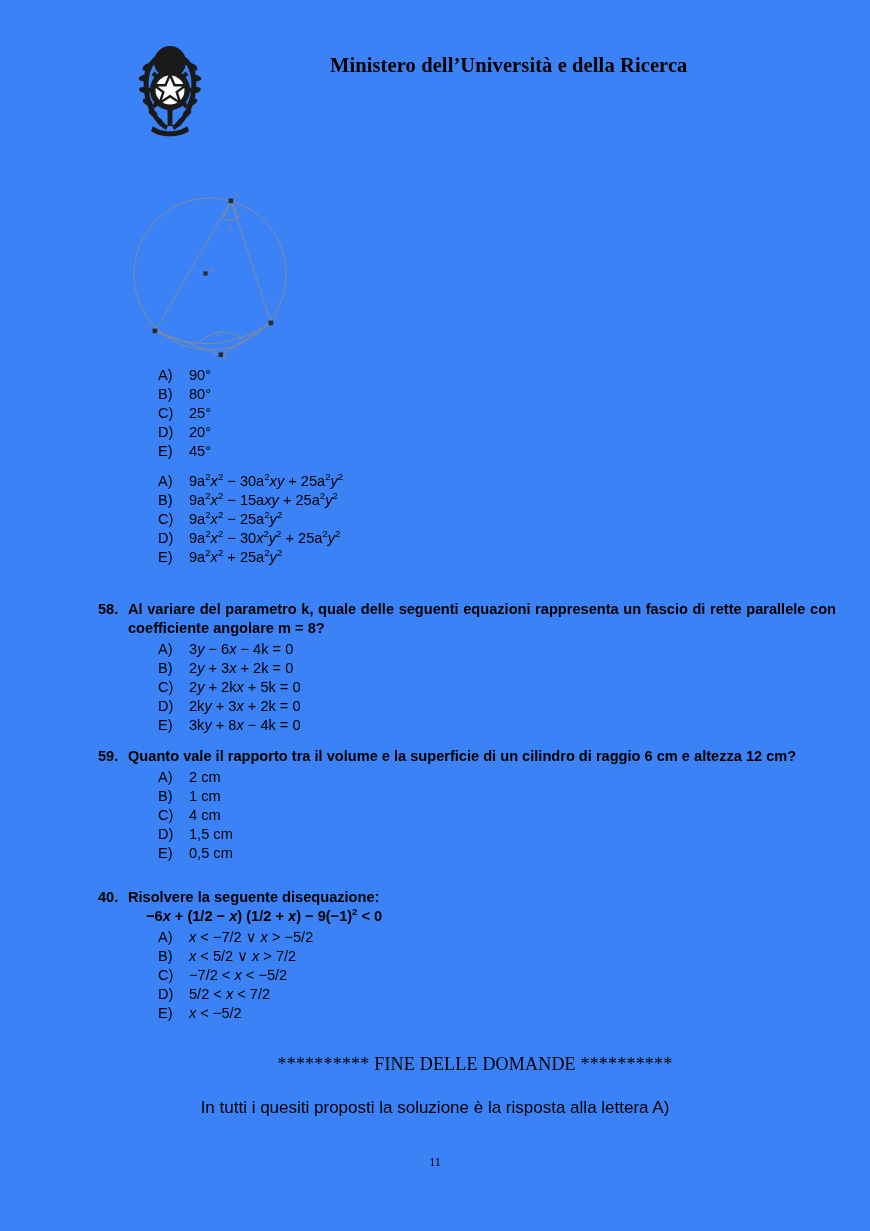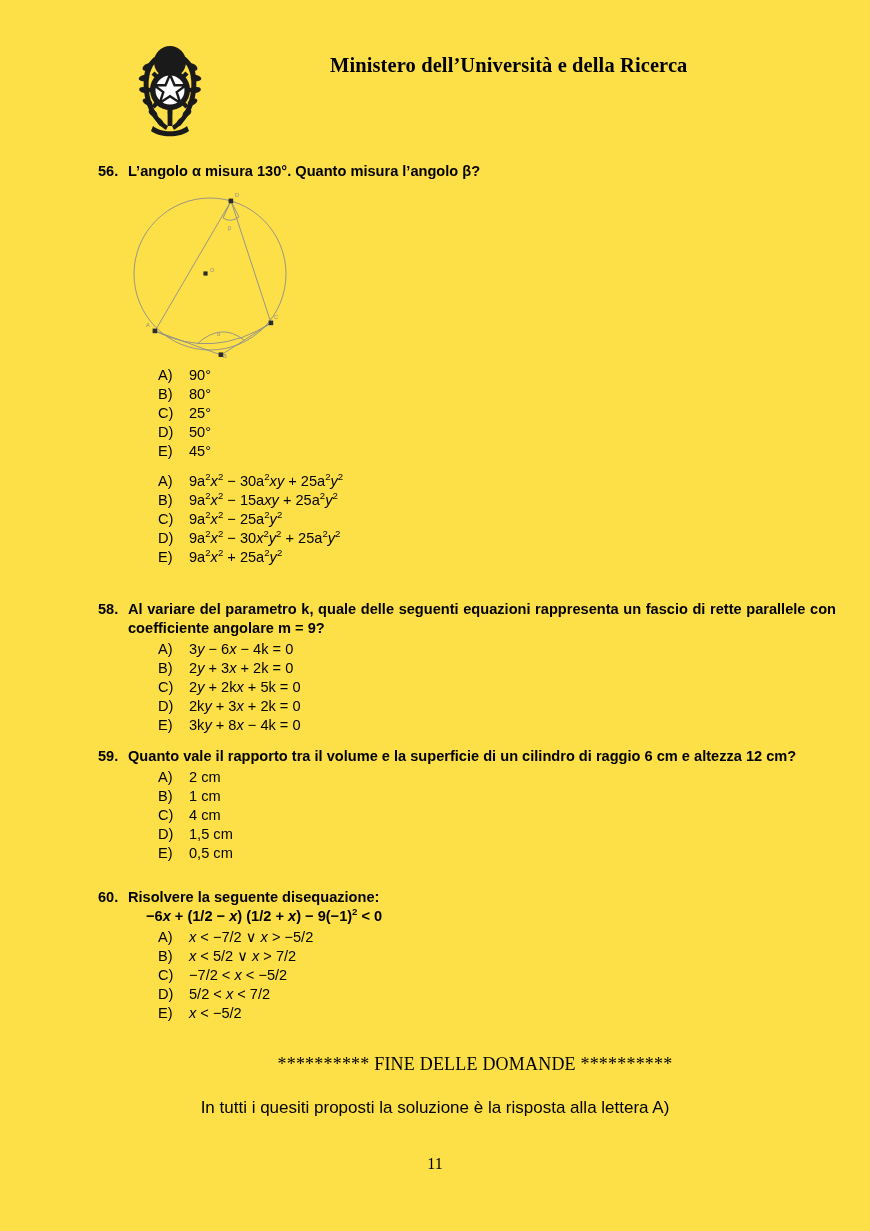--- a/index.html
+++ b/index.html
@@ -8,21 +8,21 @@
     background: #ffffff;
   }
   body {
     font-family: "Liberation Sans", sans-serif;
     color: #000000;
   }
   .page {
     position: relative;
     width: 870px;
     height: 1231px;
-    background: #fde047;
+    background: #3b82f6;
     overflow: hidden;
   }
 
   
   .header {
     position: absolute;
     left: 0;
     top: 34px;
     width: 870px;
     height: 105px;
@@ -139,21 +139,21 @@
     font-weight: normal;
     font-size: 17px;
   }
   .page-number {
     position: absolute;
     left: 0;
     top: 1155px;
     width: 870px;
     text-align: center;
     font-family: "Liberation Serif", serif;
-    font-size: 16px;
+    font-size: 12px;
   }
 </style>
 </head>
 <body>
 
 <div class="page">
 
   <div class="header">
     <div class="emblem">
       <svg viewBox="0 0 70 100" width="70" height="100" aria-hidden="true">
@@ -199,26 +199,20 @@
             <path d="M0,-15.5 L4.55,-4.8 L16,-4.8 L6.7,2.1 L10.3,13 L0,6.3 L-10.3,13 L-6.7,2.1 L-16,-4.8 L-4.55,-4.8 Z" fill="#ffffff" stroke="#1a1a1a" stroke-width="2.4"></path>
           </g>
 
           <path d="M18 86 C26 93 44 93 52 86 L54 91 C45 98 25 98 16 91 Z"></path>
         </g>
       </svg>
     </div>
     <div class="ministry-title">Ministero dell’Università e della Ricerca</div>
   </div>
 
-  <div class="question" style="top:162px;">
-    <div class="q-head">
-      <div class="q-num">56.</div>
-      <div class="q-text">L’angolo  α misura 130°. Quanto misura l’angolo β?</div>
-    </div>
-  </div>
 
   <div class="figure-wrap">
     <svg viewBox="0 0 160 172" width="160" height="172" aria-hidden="true">
       <g fill="none" stroke="#8c8c8c" stroke-width="0.9">
 
         <circle cx="79" cy="86" r="76"></circle>
 
         <line x1="100" y1="13" x2="24" y2="143"></line>
 
         <line x1="100" y1="13" x2="140" y2="135"></line>
@@ -264,21 +258,21 @@
     <div class="opt">
       <span class="opt-letter">B)</span>
       <span class="opt-val">80°</span>
     </div>
     <div class="opt">
       <span class="opt-letter">C)</span>
       <span class="opt-val">25°</span>
     </div>
     <div class="opt">
       <span class="opt-letter">D)</span>
-      <span class="opt-val">50°</span>
+      <span class="opt-val">20°</span>
     </div>
     <div class="opt">
       <span class="opt-letter">E)</span>
       <span class="opt-val">45°</span>
     </div>
   </div>
 
   <div class="question" style="top:470px;">
     <div class="options tight">
       <div class="opt">
@@ -300,21 +294,21 @@
       <div class="opt">
         <span class="opt-letter">E)</span>
         <span class="opt-val">9a<sup>2</sup><i>x</i><sup>2</sup> + 25a<sup>2</sup><i>y</i><sup>2</sup></span>
       </div>
     </div>
   </div>
 
   <div class="question" style="top:600px;">
     <div class="q-head">
       <div class="q-num">58.</div>
-      <div class="q-text two-line">Al variare del parametro k, quale delle seguenti equazioni rappresenta un fascio di rette parallele con coefficiente angolare m = 9?</div>
+      <div class="q-text two-line">Al variare del parametro k, quale delle seguenti equazioni rappresenta un fascio di rette parallele con coefficiente angolare m = 8?</div>
     </div>
     <div class="options tight">
       <div class="opt">
         <span class="opt-letter">A)</span>
         <span class="opt-val">3<i>y</i> − 6<i>x</i> − 4k = 0</span>
       </div>
       <div class="opt">
         <span class="opt-letter">B)</span>
         <span class="opt-val">2<i>y</i> + 3<i>x</i> + 2k = 0</span>
       </div>
@@ -357,21 +351,21 @@
       </div>
       <div class="opt">
         <span class="opt-letter">E)</span>
         <span class="opt-val">0,5 cm</span>
       </div>
     </div>
   </div>
 
   <div class="question" style="top:888px;">
     <div class="q-head">
-      <div class="q-num">60.</div>
+      <div class="q-num">40.</div>
       <div class="q-text">Risolvere la seguente disequazione:</div>
     </div>
     <div class="q-sub">−6<i>x</i> + (1/2 − <i>x</i>) (1/2 + <i>x</i>) − 9(−1)<sup>2</sup> &lt; 0</div>
     <div class="options tight">
       <div class="opt">
         <span class="opt-letter">A)</span>
         <span class="opt-val"><i>x</i> &lt; −7/2 ∨ <i>x</i> &gt; −5/2</span>
       </div>
       <div class="opt">
         <span class="opt-letter">B)</span>

